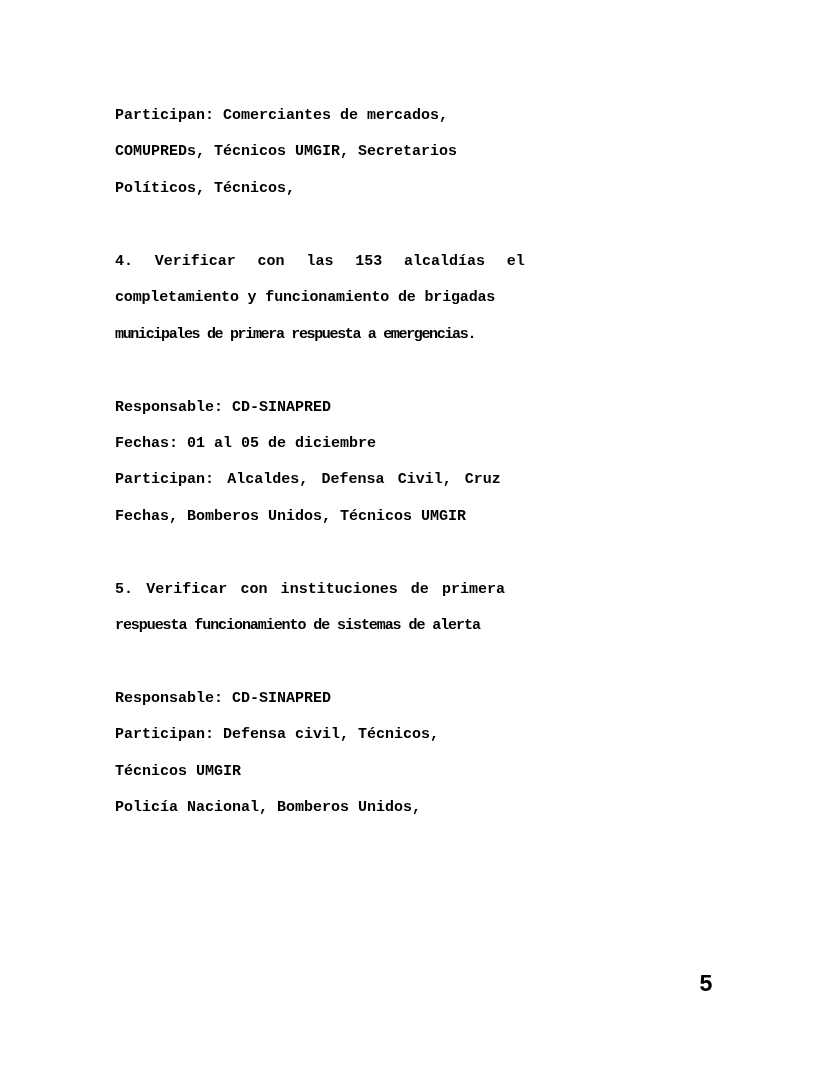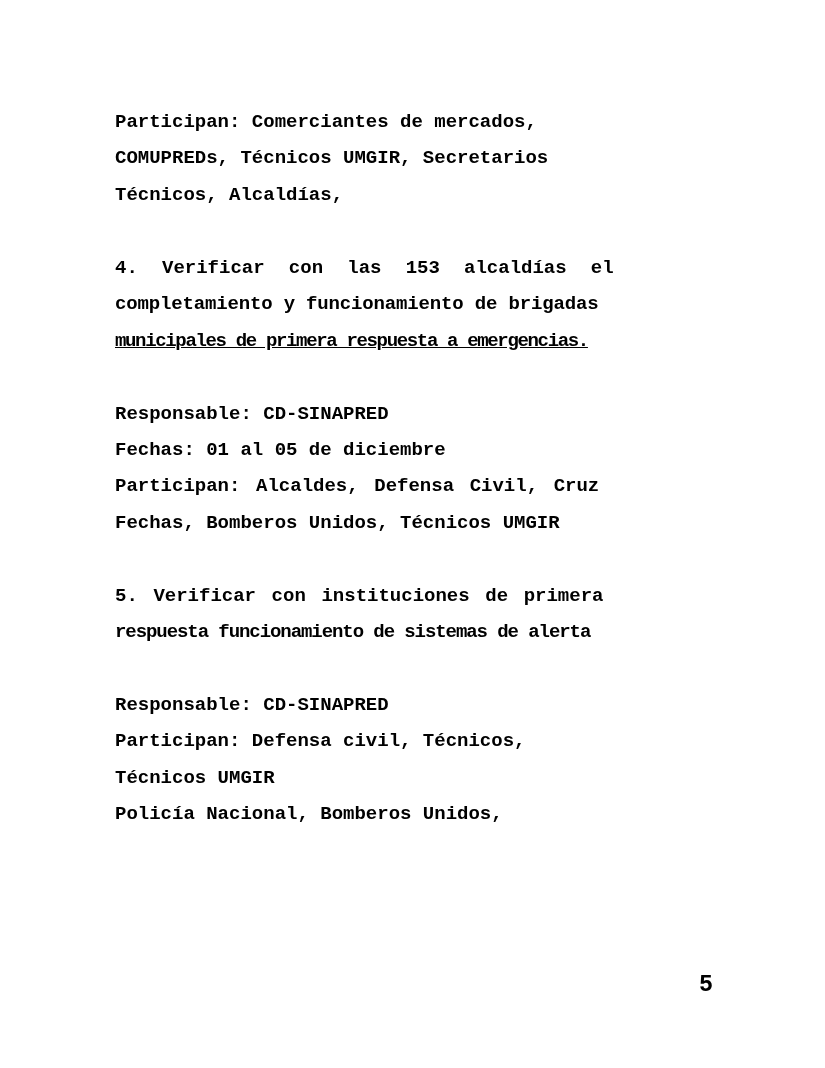--- a/index.html
+++ b/index.html
@@ -14,64 +14,64 @@
       height: 1068px;
       background: #ffffff;
       overflow: hidden;
       font-family: "Liberation Mono", "DejaVu Sans Mono", monospace;
       font-weight: bold;
       color: #000000;
     }
     .textblock {
       position: absolute;
       left: 115px;
-      top: 104px;
+      top: 98px;
       width: 596px;
-      font-size: 19px;
+      font-size: 15px;
     }
     .para {
       margin: 0 0 36.45px 0;
       padding: 0;
     }
     .para:last-child {
       margin-bottom: 0;
     }
     .line {
       height: 36.45px;
       line-height: 36.45px;
       white-space: pre;
       overflow: visible;
     }
     
     .just-wide { word-spacing: 12.8px; }
     .just-sm   { word-spacing: 4.2px; }
     
     .sq-sm { letter-spacing: -0.16px; }
     .sq-md { letter-spacing: -1.07px; }
-    .sq-lg { letter-spacing: -1.34px; text-decoration: underline; }
+    .sq-lg { letter-spacing: -1.34px; }
     .page-number {
       position: absolute;
       left: 115px;
       top: 967px;
       width: 598px;
       font-size: 23.33px;
       line-height: 36.45px;
       text-align: right;
     }
   </style>
 </head>
 <body>
 
 <div class="page">
   <div class="textblock">
 
     <div class="para">
       <div class="line">Participan: Comerciantes de mercados,</div>
       <div class="line">COMUPREDs, Técnicos UMGIR, Secretarios</div>
-      <div class="line">Técnicos, Alcaldías,</div>
+      <div class="line">Políticos, Técnicos,</div>
     </div>
 
     <div class="para">
       <div class="line just-wide">4. Verificar con las 153 alcaldías el</div>
       <div class="line sq-sm">completamiento y funcionamiento de brigadas</div>
       <div class="line sq-lg">municipales de primera respuesta a emergencias.</div>
     </div>
 
     <div class="para">
       <div class="line">Responsable: CD-SINAPRED</div>

